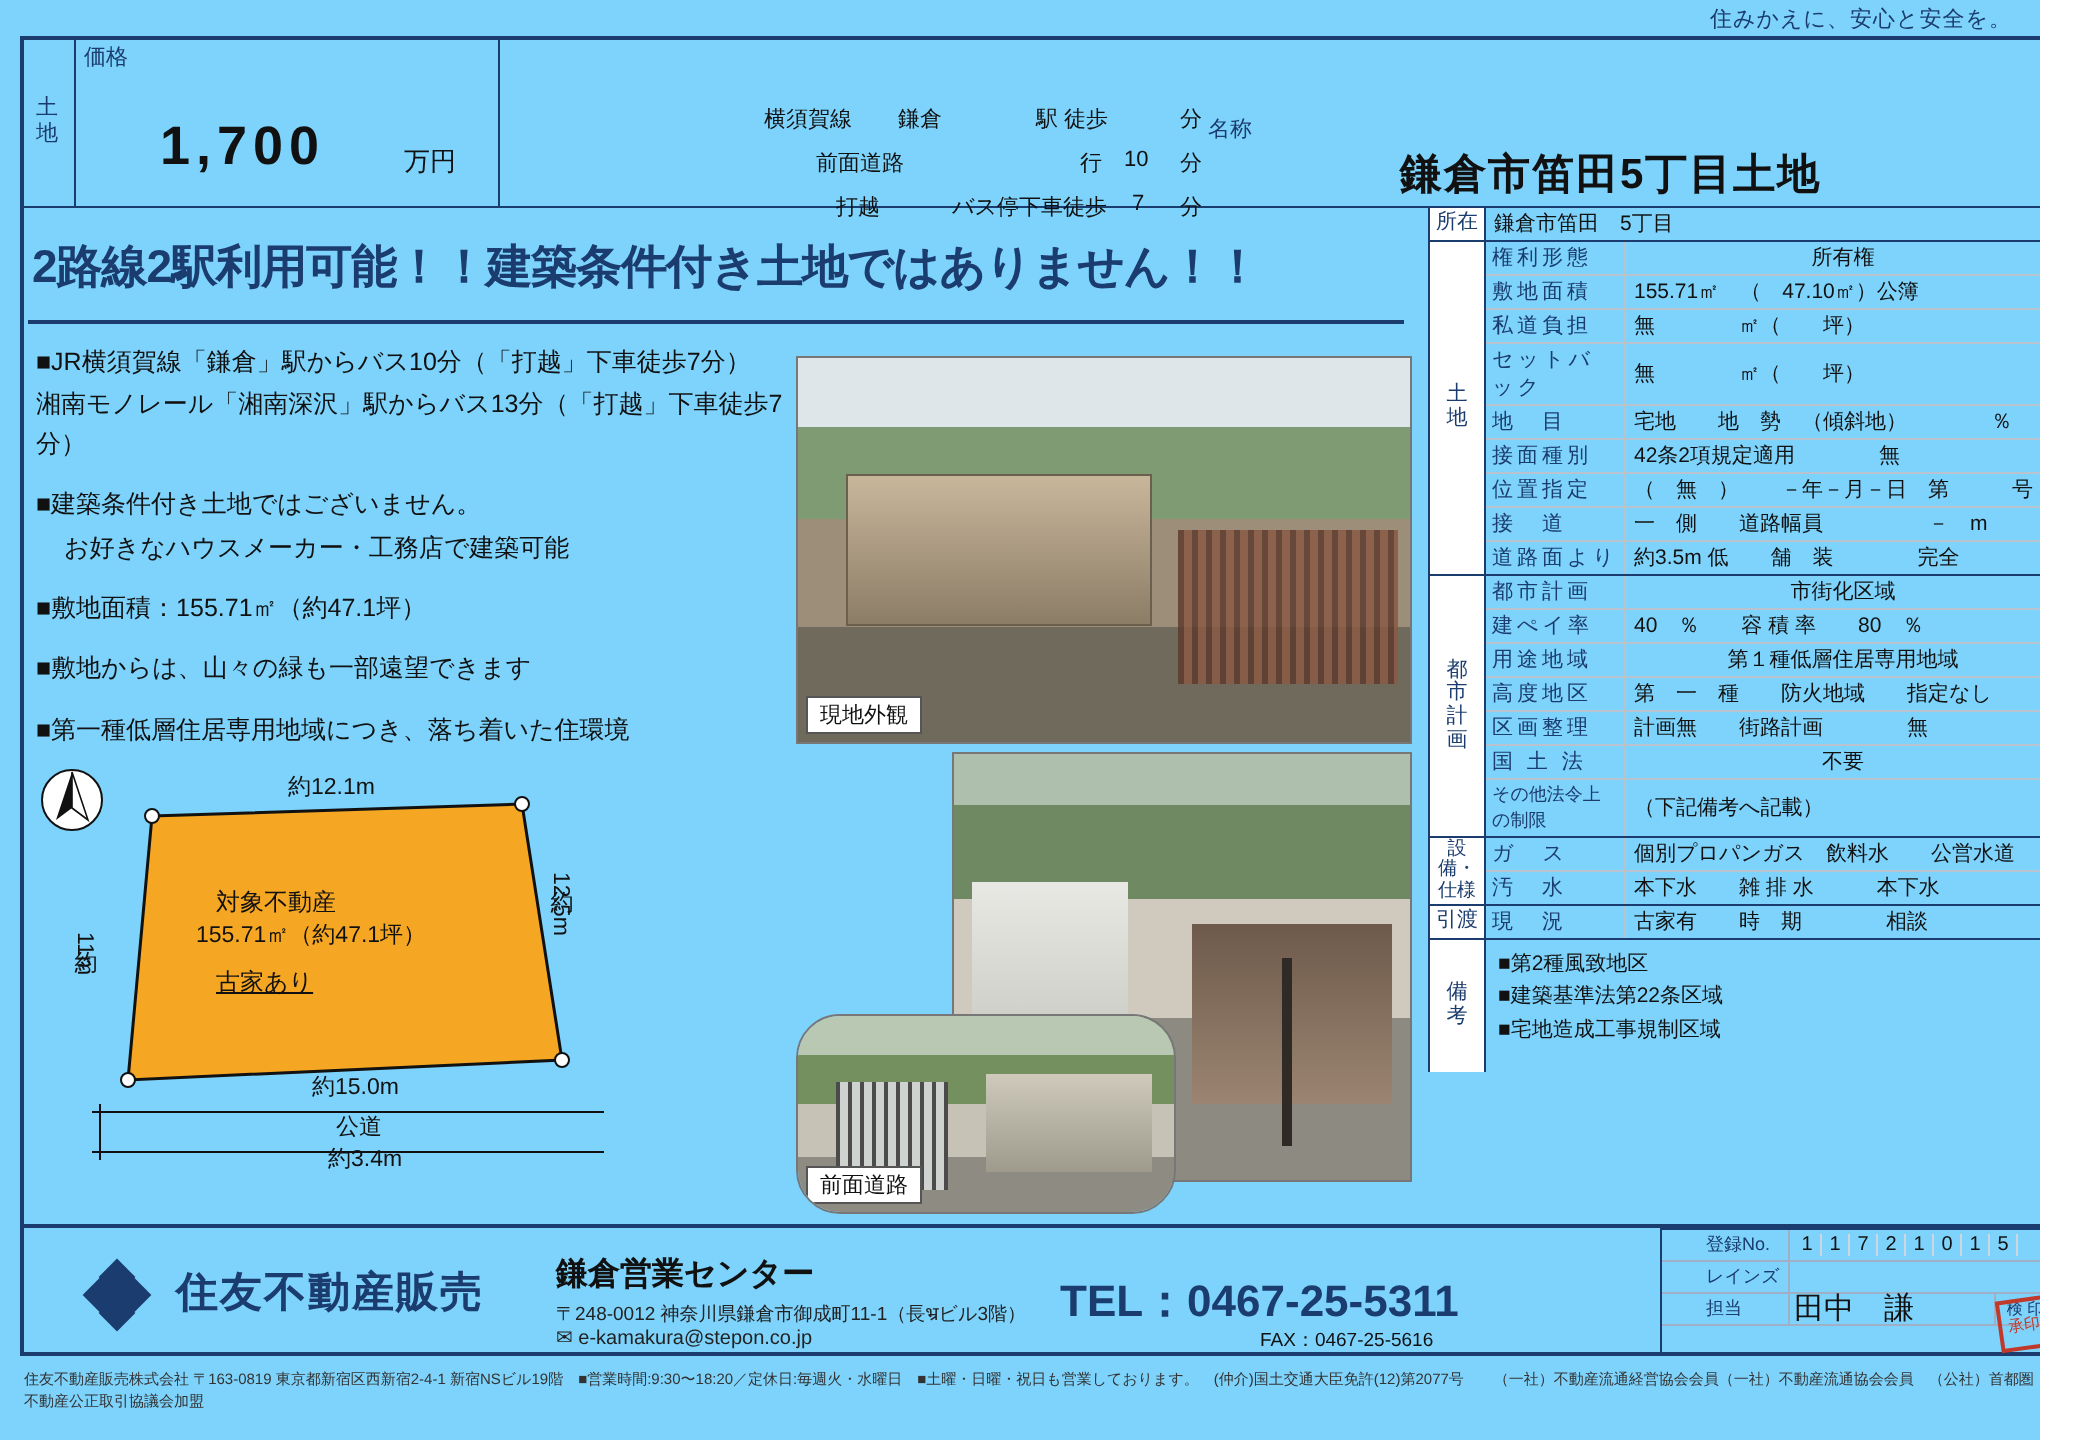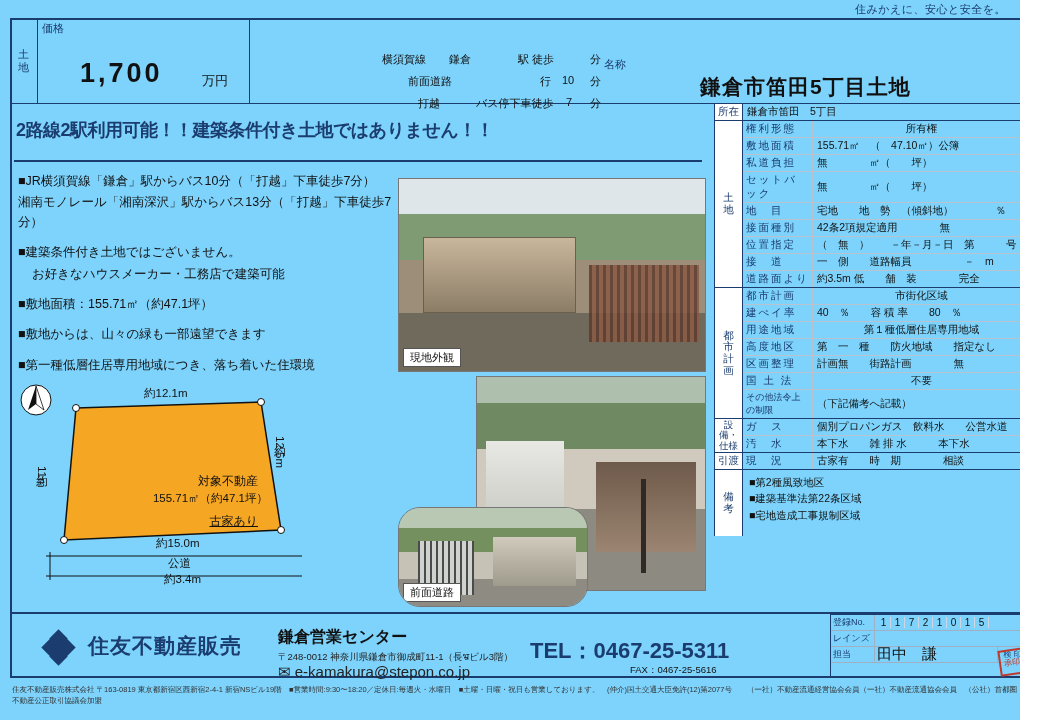--- a/index.html
+++ b/index.html
@@ -83,21 +83,21 @@
     left: 690px; top: 55px;
     font-size: 21px;
     font-weight: bold;
     letter-spacing: 1px;
   }
   
   .catch {
     position: absolute;
     left: 16px; top: 118px;
     width: 690px;
-    font-size: 18px;
+    font-size: 23px;
     font-weight: bold;
     color: #1b3c6e;
     letter-spacing: -0.5px;
   }
   .catch-underline {
     position: absolute;
     left: 14px; top: 160px;
     width: 688px; height: 2px;
     background: #1b3c6e;
   }
@@ -185,24 +185,23 @@
   }
   .plot svg { position: absolute; left: 0; top: 0; }
   .plot .lbl {
     position: absolute;
     font-size: 11.5px;
     color: #111;
     white-space: nowrap;
   }
   .plot .lbl-center {
     position: absolute;
-    text-align: right;
+    text-align: left;
     font-size: 12px;
     line-height: 1.5;
-    margin-top: 30px;
   }
   
   .rtable {
     position: absolute;
     left: 714px; top: 104px;
     width: 316px;
     border-left: 1px solid #1b3c6e;
     font-size: 10.5px;
     color: #111;
   }
@@ -280,21 +279,21 @@
   }
   .addr {
     position: absolute;
     left: 268px; top: 36px;
     font-size: 9.5px;
     color: #222;
   }
   .addr2 {
     position: absolute;
     left: 268px; top: 49px;
-    font-size: 15px;
+    font-size: 10px;
     color: #222;
   }
   .tel {
     position: absolute;
     left: 520px; top: 22px;
     font-size: 22px;
     font-weight: bold;
     color: #1b3c6e;
   }
   .fax {
@@ -316,21 +315,21 @@
     height: 16px;
     align-items: center;
   }
   .reg-row:last-child { border-bottom: none; height: 31px; }
   .reg-k {
     width: 44px; flex: 0 0 44px;
     border-right: 1px solid #9fb0c6;
     padding-left: 2px;
     color: #1b3c6e;
     height: 100%;
-    display: flex; align-items: center;
+    display: flex; align-items: center; margin-left: 20px;
   }
   .reg-v { flex: 1 1 auto; display: flex; align-items: center; padding-left: 2px; }
   .digits { display: flex; }
   .digits span {
     width: 14px; text-align: center;
     border-right: 1px solid #cdd6e2;
     font-size: 10px;
   }
   .hanko {
     position: absolute;

